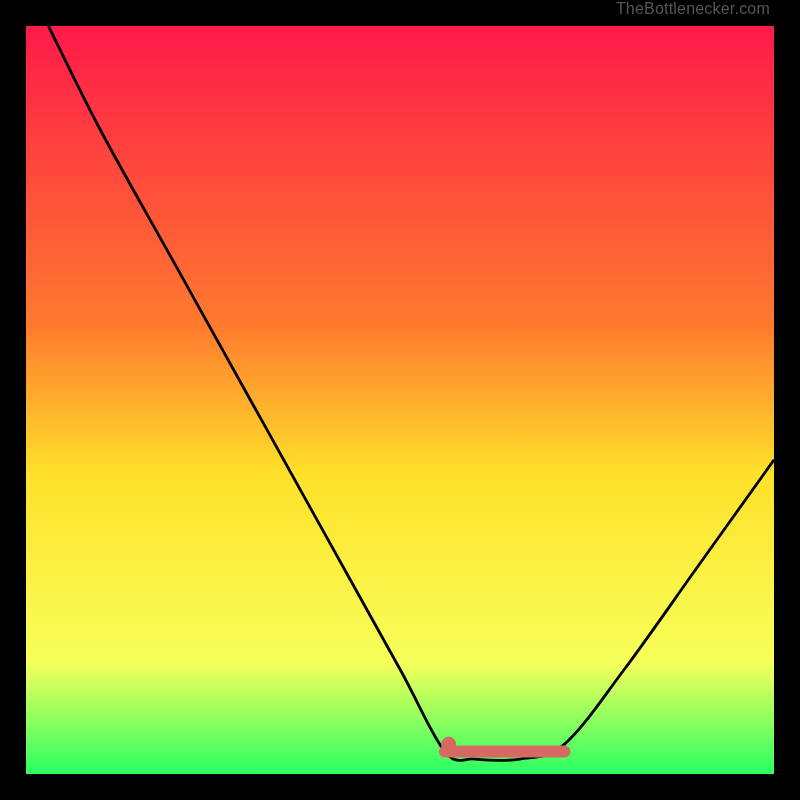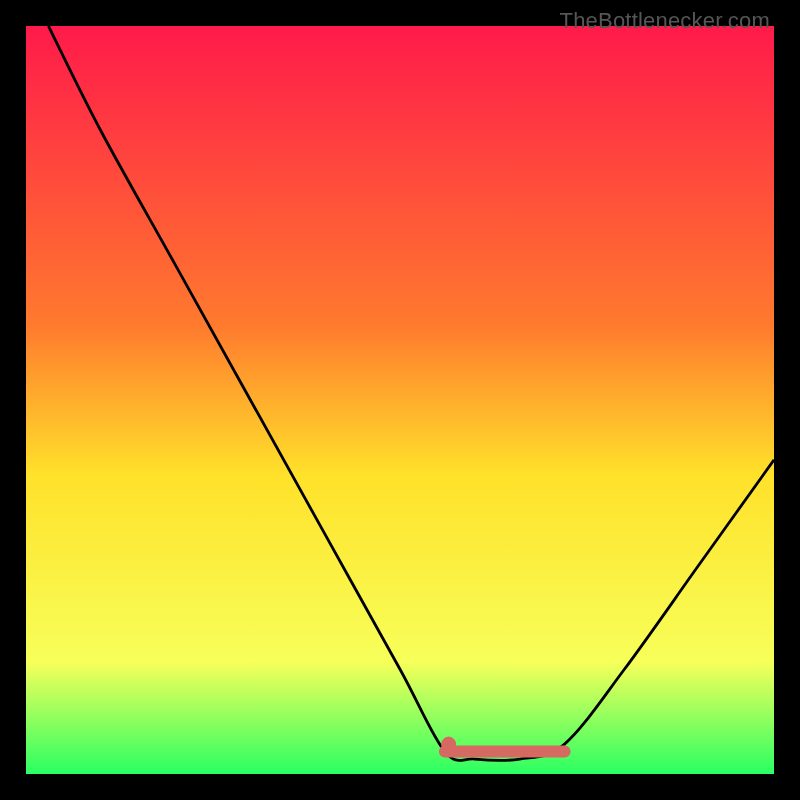--- a/index.html
+++ b/index.html
@@ -20,24 +20,24 @@
   }
   .plot-area {
     position: absolute;
     left: 0;
     top: 0;
     width: 748px;
     height: 748px;
   }
   .watermark {
     position: absolute;
-    top: 8px;
+    top: 0;
     right: 30px;
     font-family: Arial, Helvetica, sans-serif;
-    font-size: 22px;
+    font-size: 16px;
     font-weight: 500;
     color: #565656;
     letter-spacing: 0.2px;
   }
 </style>
 </head>
 <body>
 
 <div class="frame">
   <svg class="plot-area" viewBox="0 0 748 748" preserveAspectRatio="none">

